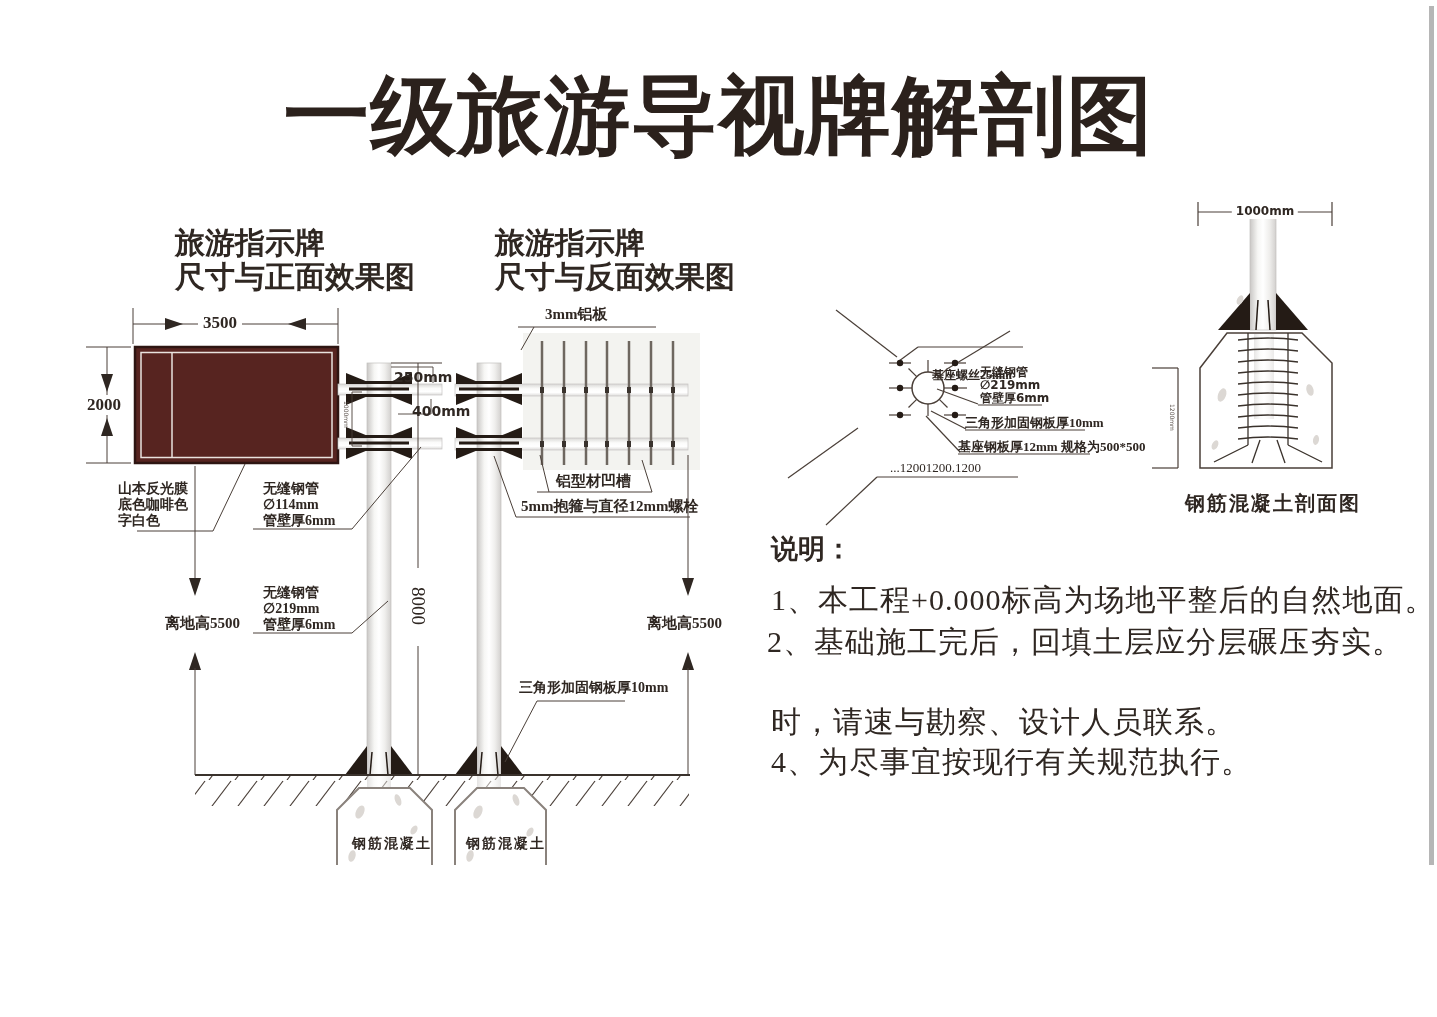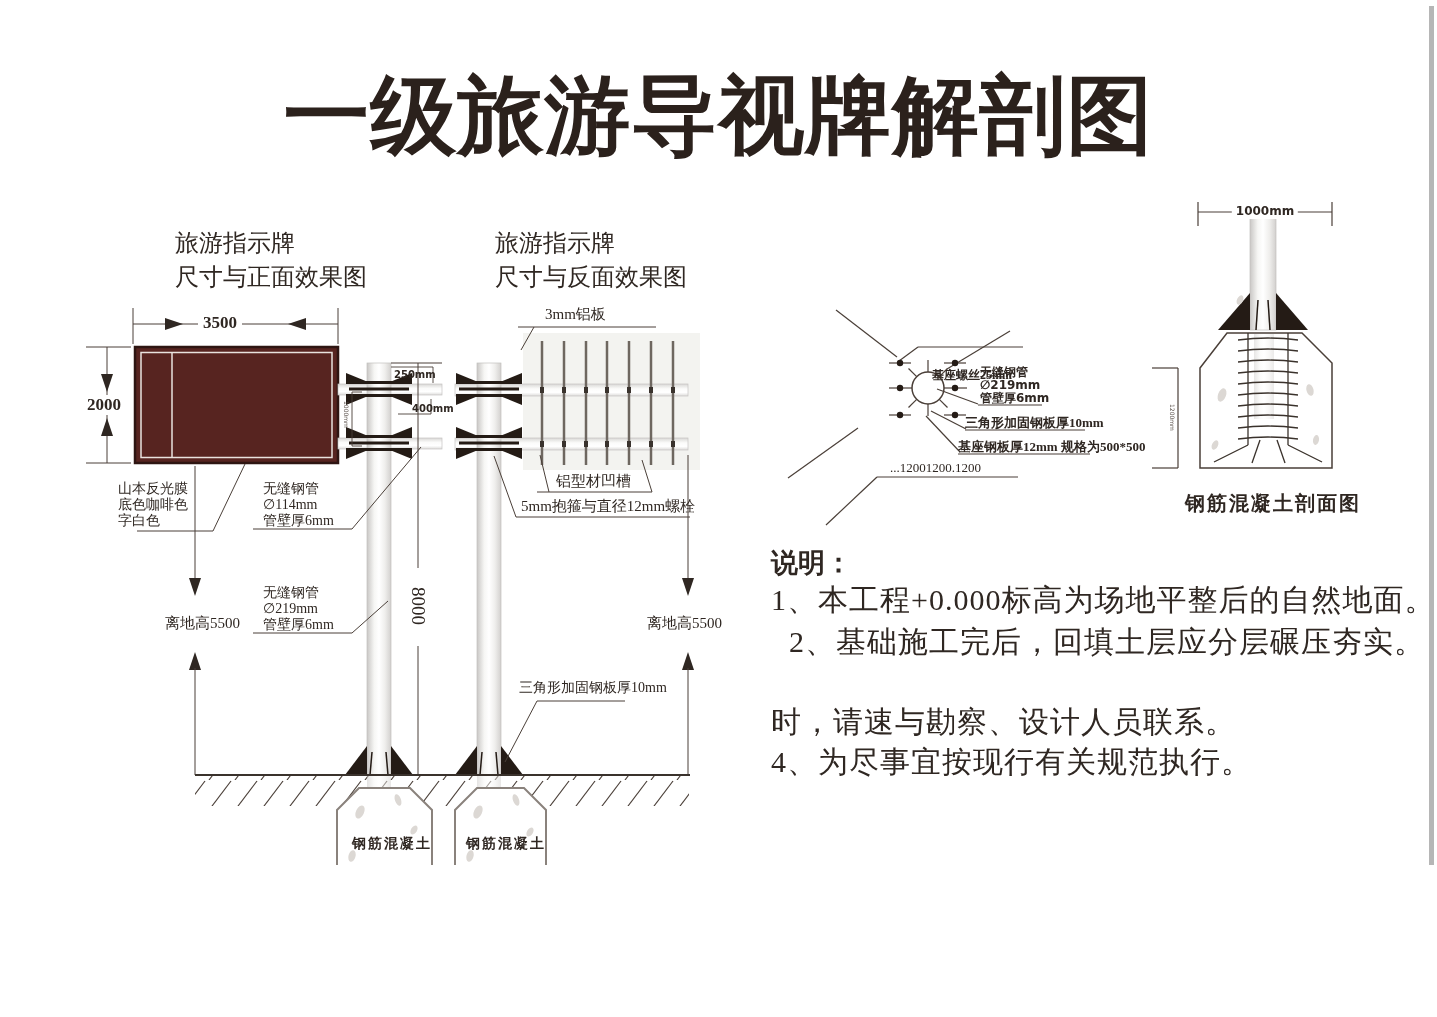--- a/index.html
+++ b/index.html
@@ -4,25 +4,25 @@
 <style>
   html,body{margin:0;padding:0;background:#ffffff;}
   .canvas{position:relative;width:1437px;height:865px;background:#ffffff;overflow:hidden;
           font-family:"Liberation Serif","DejaVu Serif",serif;color:#2f2722;}
   svg.linework{position:absolute;left:0;top:0;}
   .lbl{position:absolute;white-space:nowrap;color:#2f2722;line-height:1.15;}
   .b{font-weight:bold;}
   .sans{font-family:"DejaVu Sans","Liberation Sans",sans-serif;}
   .title{left:0;right:0;top:66px;text-align:center;font-size:86px;font-weight:900;
          font-family:"DejaVu Sans","Liberation Sans",sans-serif;color:#2b211c;letter-spacing:1px;}
-  .h2{font-size:24px;font-weight:normal;line-height:34px;}
+  .h2{font-size:30px;font-weight:bold;line-height:34px;}
   .h2tv{font-size:28px;font-weight:bold;letter-spacing:3px;}
   .dimtxt{background:#ffffff;padding:0 5px;font-size:17px;font-weight:bold;}
-  .small{font-size:14px;font-weight:normal;line-height:16px;}
-  .tiny{font-size:10px;font-weight:bold;font-family:"DejaVu Sans","Liberation Sans",sans-serif;text-align:center;}
+  .small{font-size:14px;font-weight:bold;line-height:16px;}
+  .tiny{font-size:14px;font-weight:bold;font-family:"DejaVu Sans","Liberation Sans",sans-serif;text-align:center;}
   .microv{font-size:6px;font-family:"DejaVu Sans","Liberation Sans",sans-serif;color:#5a504a;}
   .found{font-size:14px;font-weight:bold;letter-spacing:2px;text-align:right;}
   .note{font-size:30px;letter-spacing:1px;margin-top:9px;}
   .edge-right{position:absolute;left:1429px;top:6px;width:5px;height:1005px;background:#b6b6b6;}
   .edge-bottom{position:absolute;left:6px;top:1007px;width:1428px;height:5px;background:#b6b6b6;}
 </style>
 </head>
 <body>
 
 <div class="canvas">
@@ -334,21 +334,21 @@
     <div>管壁厚6mm</div>
   </div>
   <div class="lbl b" style="left:965px;top:416px;font-size:13px;">三角形加固钢板厚10mm</div>
   <div class="lbl b" style="left:958px;top:440px;font-size:13px;">基座钢板厚12mm 规格为500*500</div>
   <div class="lbl" style="left:890px;top:461px;font-size:13px;">...12001200.1200</div>
 
   <div class="lbl b sans" style="left:1265px;top:205px;transform:translateX(-50%);font-size:12px;background:#fff;padding:0 4px;">1000mm</div>
   <div class="lbl microv" style="left:1175px;top:404px;transform:rotate(90deg);transform-origin:left top;">1200mm</div>
   <div class="lbl b" style="left:1185px;top:492px;font-size:20px;letter-spacing:2px;">钢筋混凝土剖面图</div>
 
-  <div class="lbl b" style="left:771px;top:548px;font-size:27px;">说明：</div>
+  <div class="lbl b" style="left:771px;top:534px;font-size:27px;">说明：</div>
   <div class="lbl note" style="left:771px;top:574px;">1、本工程+0.000标高为场地平整后的自然地面。</div>
-  <div class="lbl note" style="left:789px;top:616px;">2、基础施工完后，回填土层应分层碾压夯实。</div>
+  <div class="lbl note" style="left:767px;top:616px;">2、基础施工完后，回填土层应分层碾压夯实。</div>
   <div class="lbl note" style="left:771px;top:696px;">时，请速与勘察、设计人员联系。</div>
   <div class="lbl note" style="left:771px;top:736px;">4、为尽事宜按现行有关规范执行。</div>
 
   <div class="edge-right"></div>
   <div class="edge-bottom"></div>
 </div>
 
 </body></html>

